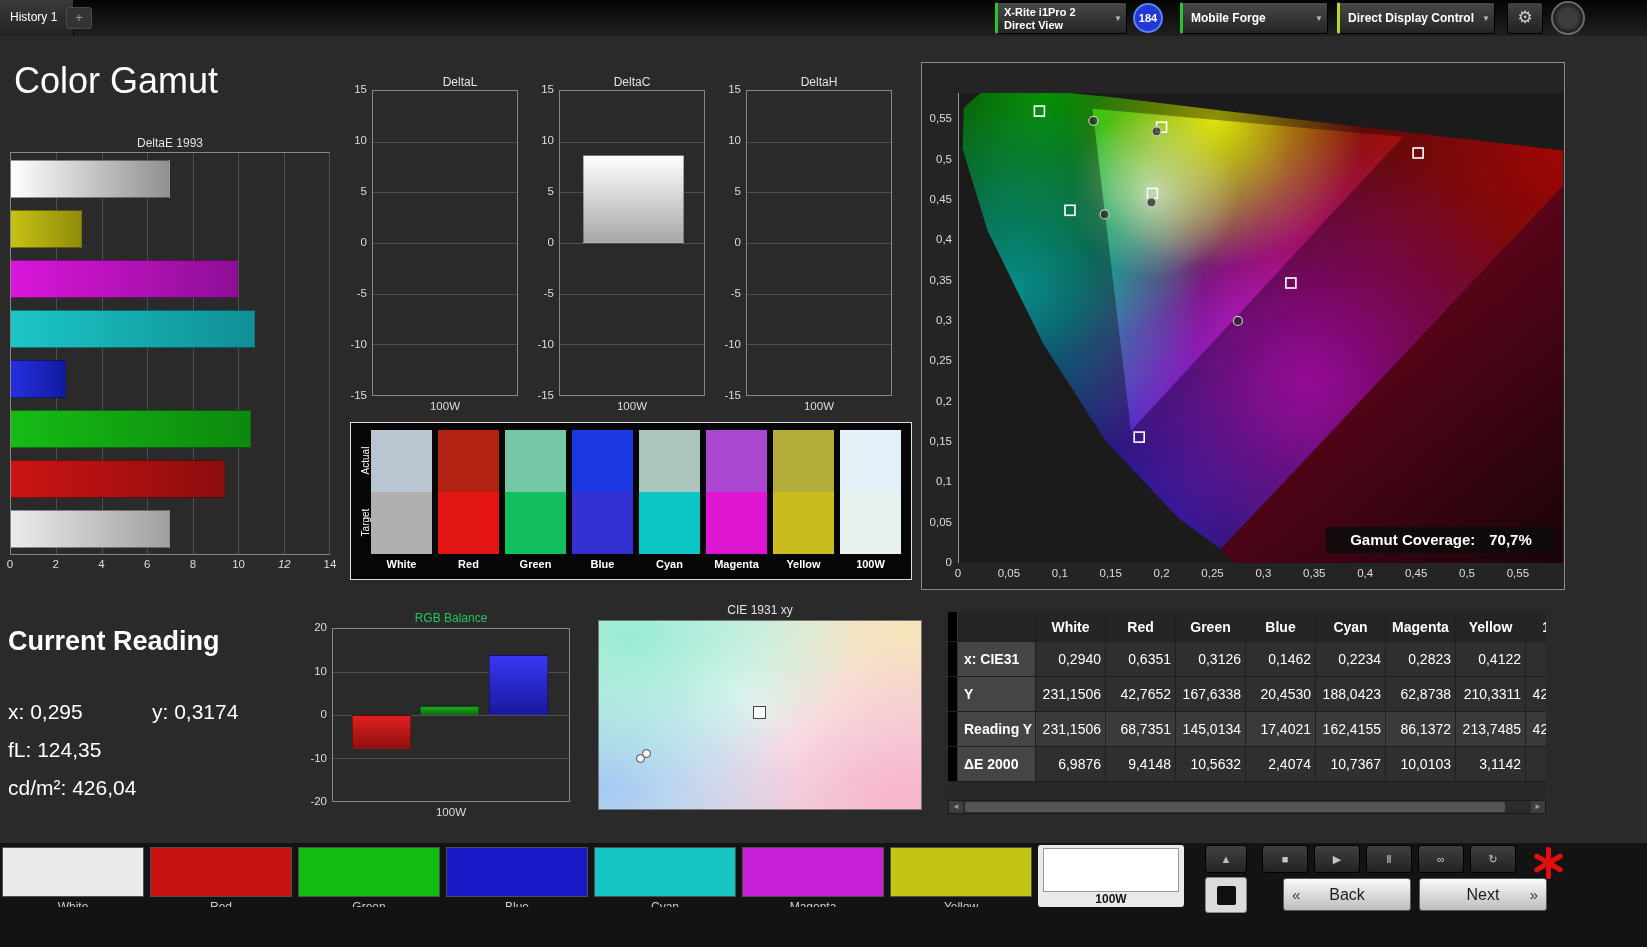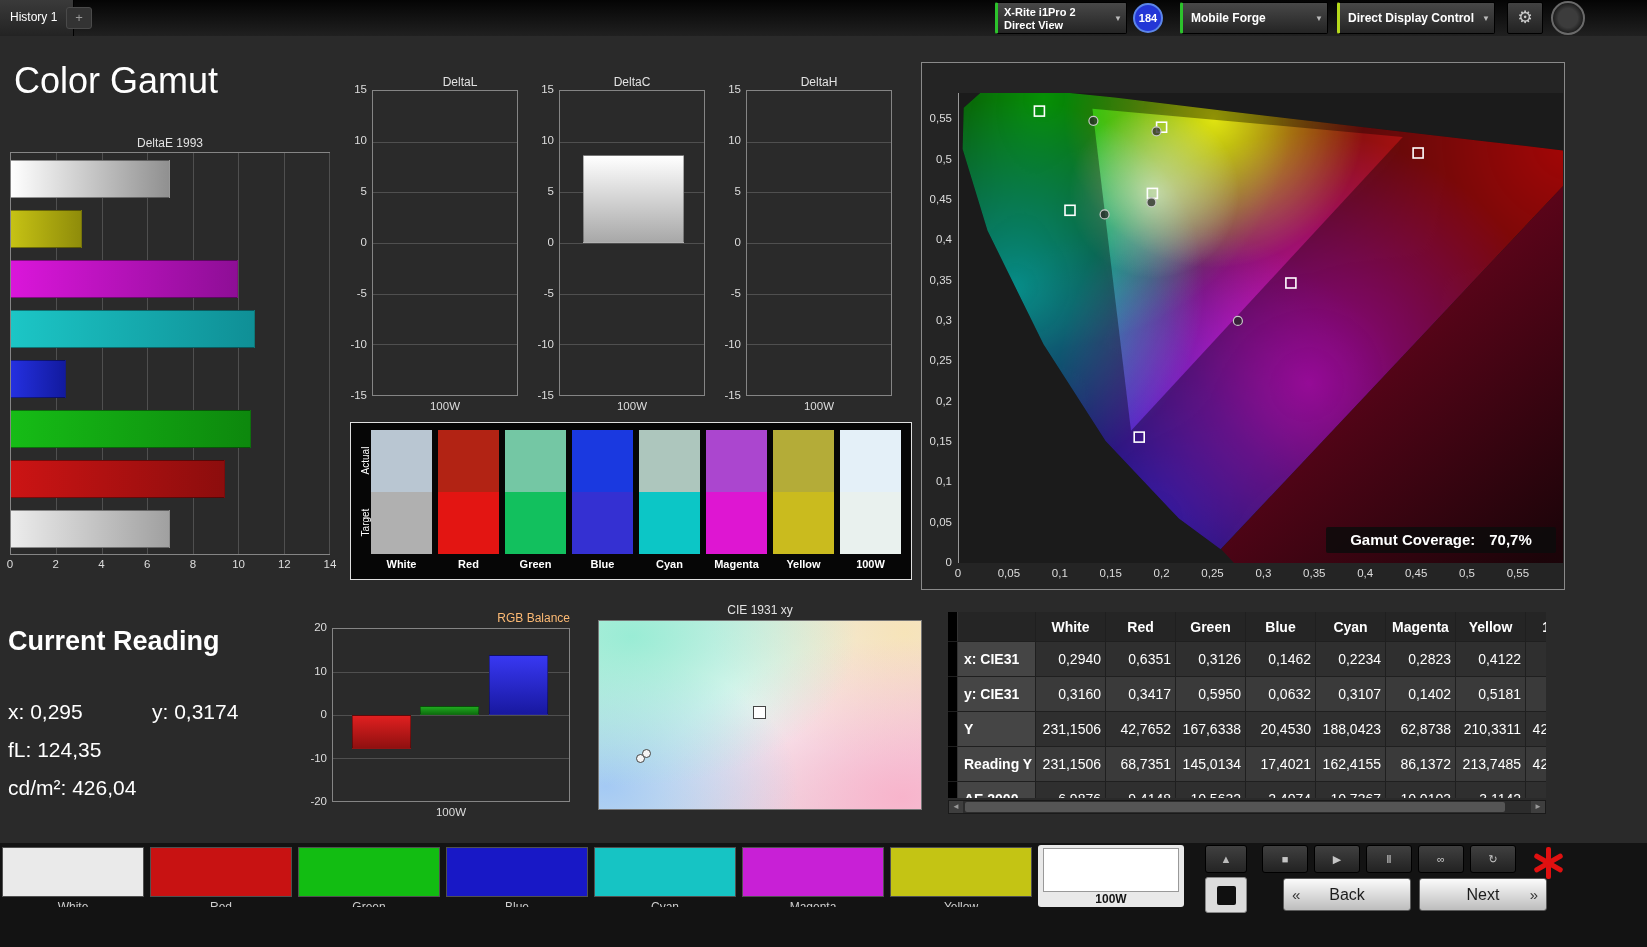--- a/index.html
+++ b/index.html
@@ -36,21 +36,21 @@
 
 .schart-title{position:absolute;top:75px;width:148px;text-align:center;font-size:12px;color:#e2e2e2}
 .splot{position:absolute;top:90px;width:146px;height:306px;border:1px solid #858585}
 .sylab{position:absolute;top:90px;width:28px;height:306px;font-size:11.5px;color:#ddd}
 .sylab span{position:absolute;right:2px}
 .sxlab{position:absolute;top:400px;width:148px;text-align:center;font-size:11.5px;color:#ddd}
 .hgrid{position:absolute;left:0;right:0;height:1px;background:#4f4f4f}
 .vbar{position:absolute;left:16%;width:70%}
 
 
-#rgb-title{position:absolute;left:332px;top:611px;width:238px;text-align:right;font-size:12px;color:#fdba74}
+#rgb-title{position:absolute;left:332px;top:611px;width:238px;text-align:center;font-size:12px;color:#22c55e}
 #rgb-plot{position:absolute;left:332px;top:628px;width:238px;height:174px;border:1px solid #858585}
 #rgb-ylab{position:absolute;left:300px;top:628px;width:29px;height:174px;font-size:11.5px;color:#ddd}
 #rgb-ylab span{position:absolute;right:2px}
 #rgb-xlab{position:absolute;left:332px;top:806px;width:238px;text-align:center;font-size:11.5px;color:#ddd}
 .rbar{position:absolute;border:1px solid rgba(0,0,0,.35)}
 
 
 #swpanel{position:absolute;left:350px;top:422px;width:562px;height:158px;background:#060606;border:1px solid #dfdfdf}
 .rot{position:absolute;left:-21px;width:70px;text-align:center;font-size:10px;color:#fff;transform:rotate(-90deg)}
 #rot-actual{top:32px}#rot-target{top:94px}
@@ -174,21 +174,21 @@
     <div class="hbar" style="top: 307px; width: 67.2143%; background: linear-gradient(to right, rgb(204, 20, 20), rgb(140, 13, 13));"></div>
     <div class="hbar" style="top: 357px; width: 50%; background: linear-gradient(to right, rgb(236, 236, 236), rgb(160, 160, 160));"></div>
   </div>
 <div id="de-ticks">
     <span style="left: calc(0% - 10px);">0</span>
     <span style="left: calc(14.2857% - 10px);">2</span>
     <span style="left: calc(28.5714% - 10px);">4</span>
     <span style="left: calc(42.8571% - 10px);">6</span>
     <span style="left: calc(57.1429% - 10px);">8</span>
     <span style="left: calc(71.4286% - 10px);">10</span>
-    <span style="left: calc(85.7143% - 10px);">12</span>
+    <span style="left: calc(85.7143% - 10px); font-style: italic;">12</span>
     <span style="left: calc(100% - 10px);">14</span>
   </div>
 
 <div class="schart-title" style="left:386px">DeltaL</div>
 <div id="dl-plot" class="splot" style="left:372px">
     <div class="hgrid" style="top: 16.6667%;"></div>
     <div class="hgrid" style="top: 33.3333%;"></div>
     <div class="hgrid" style="top: 50%;"></div>
     <div class="hgrid" style="top: 66.6667%;"></div>
     <div class="hgrid" style="top: 83.3333%;"></div>
@@ -450,32 +450,20 @@
         <div class="tc lab">x: CIE31</div>
         <div class="tc val">0,2940</div>
         <div class="tc val">0,6351</div>
         <div class="tc val">0,3126</div>
         <div class="tc val">0,1462</div>
         <div class="tc val">0,2234</div>
         <div class="tc val">0,2823</div>
         <div class="tc val">0,4122</div>
         <div class="tc val">0,2950</div>
       </div>
-      <div class="trow alt">
-        <div class="tc corner"></div>
-        <div class="tc lab">y: CIE31</div>
-        <div class="tc val">0,3160</div>
-        <div class="tc val">0,3417</div>
-        <div class="tc val">0,5950</div>
-        <div class="tc val">0,0632</div>
-        <div class="tc val">0,3107</div>
-        <div class="tc val">0,1402</div>
-        <div class="tc val">0,5181</div>
-        <div class="tc val">0,3174</div>
-      </div>
       <div class="trow">
         <div class="tc corner"></div>
         <div class="tc lab">Y</div>
         <div class="tc val">231,1506</div>
         <div class="tc val">42,7652</div>
         <div class="tc val">167,6338</div>
         <div class="tc val">20,4530</div>
         <div class="tc val">188,0423</div>
         <div class="tc val">62,8738</div>
         <div class="tc val">210,3311</div>

